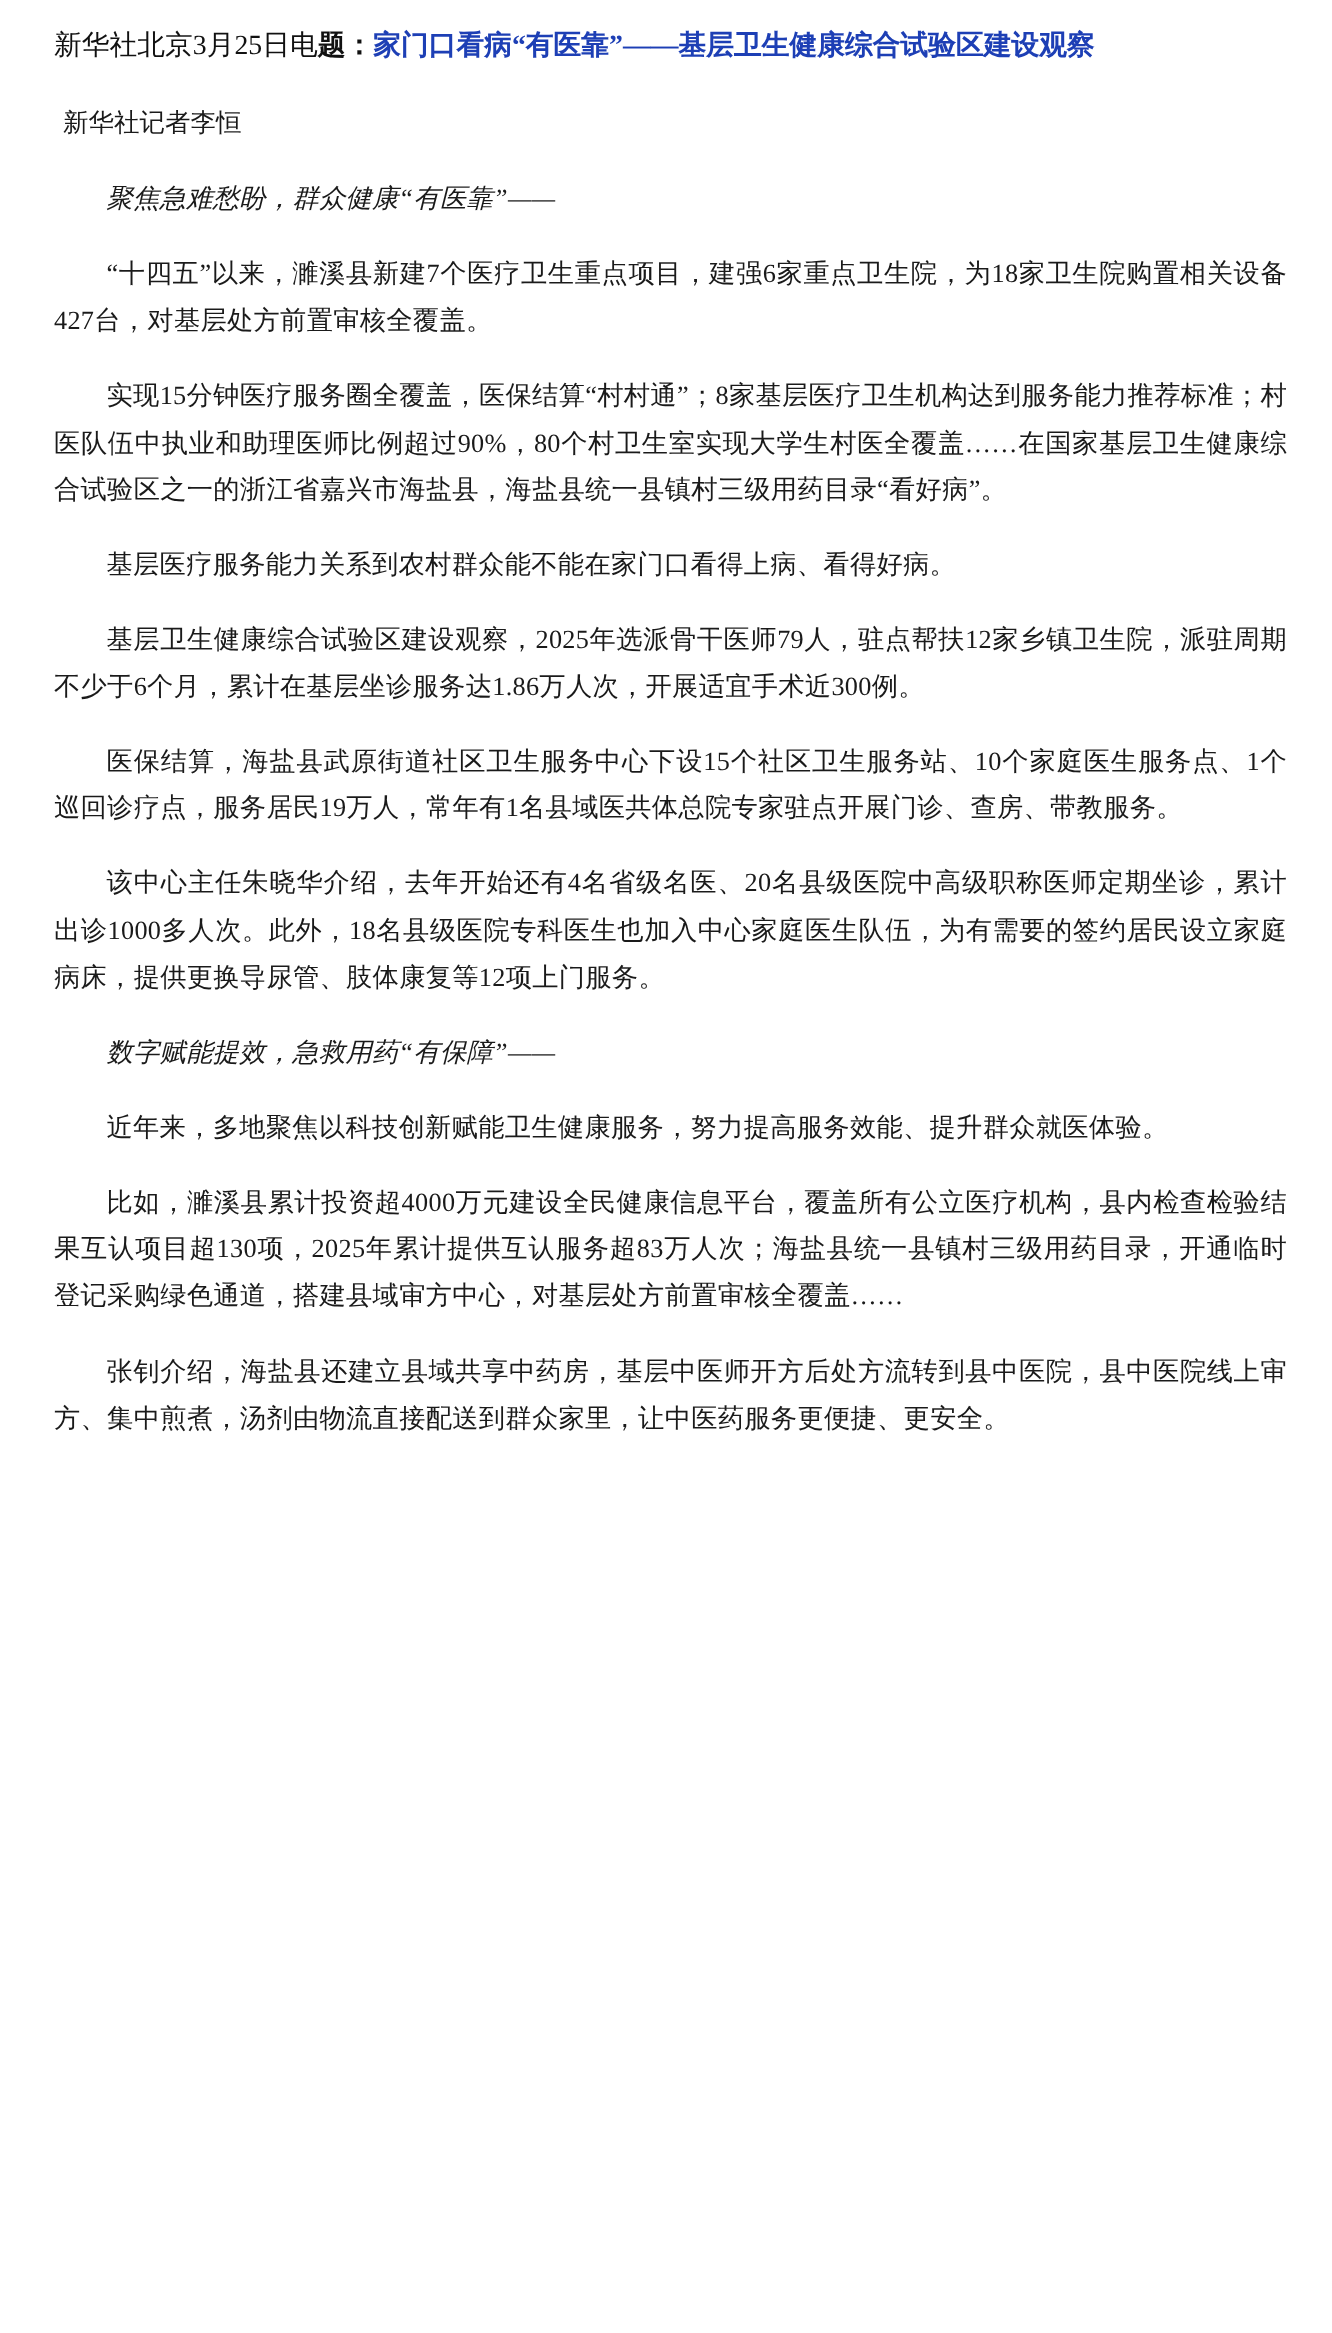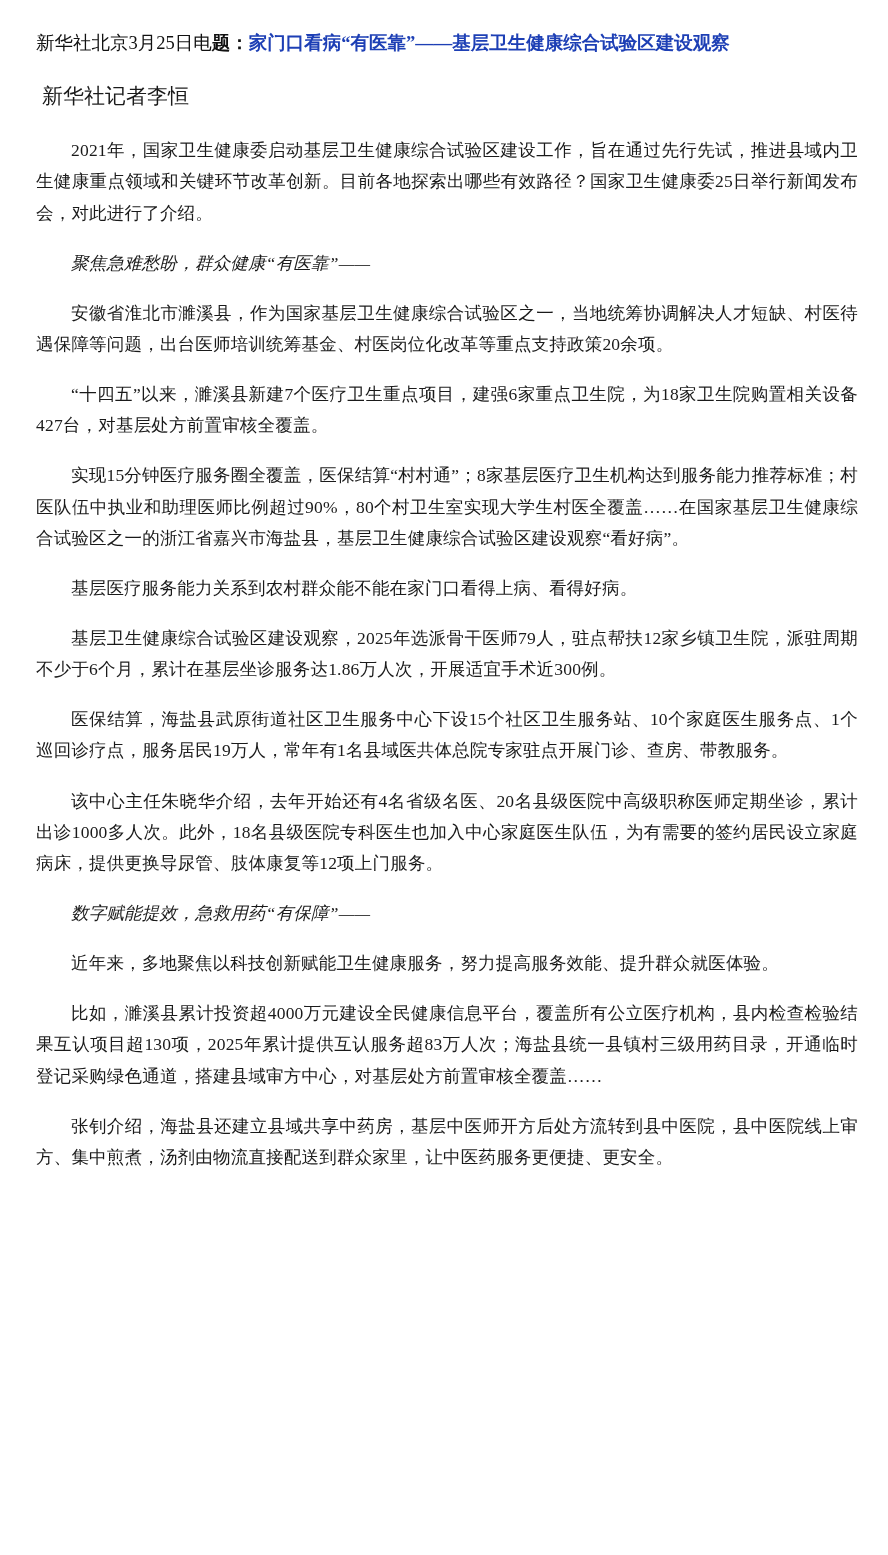--- a/index.html
+++ b/index.html
@@ -9,21 +9,21 @@
   }
   body {
     width: 888px;
     min-height: 1555px;
     font-family: "Liberation Serif", "DejaVu Serif", serif;
     color: #1a1a1a;
   }
   .page {
     width: 888px;
     box-sizing: border-box;
-    padding: 30px 30px 24px 36px;
+    padding: 18px 30px 24px 36px;
   }
   .headline {
     font-size: 18.5px;
     line-height: 1.5;
     margin: 0 0 22px 0;
     font-weight: 400;
     color: #111;
   }
   .headline .dateline {
     font-weight: 400;
@@ -31,21 +31,21 @@
   }
   .headline .title-label {
     font-weight: bold;
     color: #111;
   }
   .headline .title-text {
     font-weight: bold;
     color: #1d3fb5;
   }
   .byline {
-    font-size: 21px;
+    font-size: 17px;
     line-height: 1.6;
     margin: 0 0 22px 0;
     text-indent: 0;
     padding-left: 6px;
   }
   p.para {
     font-size: 17.5px;
     line-height: 1.78;
     margin: 0 0 19px 0;
     text-indent: 2em;
@@ -67,25 +67,23 @@
 
 <div class="page">
 
   <div class="headline">
     <span class="dateline">新华社北京3月25日电</span><span class="title-label">题：</span><span class="title-text">家门口看病“有医靠”——基层卫生健康综合试验区建设观察</span>
   </div>
 
   <div class="byline">新华社记者李恒</div>
 
   <div class="body">
-    <p class="para">2021年，国家卫生健康委启动基层卫生健康综合试验区建设工作，旨在通过先行先试，推进县域内卫生健康重点领域和关键环节改革创新。目前各地探索出哪些有效路径？国家卫生健康委25日举行新闻发布会，对此进行了介绍。</p>
     <p class="subhead">聚焦急难愁盼，群众健康“有医靠”——</p>
-    <p class="para">安徽省淮北市濉溪县，作为国家基层卫生健康综合试验区之一，当地统筹协调解决人才短缺、村医待遇保障等问题，出台医师培训统筹基金、村医岗位化改革等重点支持政策20余项。</p>
     <p class="para">“十四五”以来，濉溪县新建7个医疗卫生重点项目，建强6家重点卫生院，为18家卫生院购置相关设备427台，对基层处方前置审核全覆盖。</p>
-    <p class="para">实现15分钟医疗服务圈全覆盖，医保结算“村村通”；8家基层医疗卫生机构达到服务能力推荐标准；村医队伍中执业和助理医师比例超过90%，80个村卫生室实现大学生村医全覆盖……在国家基层卫生健康综合试验区之一的浙江省嘉兴市海盐县，基层卫生健康综合试验区建设观察“看好病”。</p>
+    <p class="para">实现15分钟医疗服务圈全覆盖，医保结算“村村通”；8家基层医疗卫生机构达到服务能力推荐标准；村医队伍中执业和助理医师比例超过90%，80个村卫生室实现大学生村医全覆盖……在国家基层卫生健康综合试验区之一的浙江省嘉兴市海盐县，海盐县统一县镇村三级用药目录“看好病”。</p>
     <p class="para">基层医疗服务能力关系到农村群众能不能在家门口看得上病、看得好病。</p>
     <p class="para">基层卫生健康综合试验区建设观察，2025年选派骨干医师79人，驻点帮扶12家乡镇卫生院，派驻周期不少于6个月，累计在基层坐诊服务达1.86万人次，开展适宜手术近300例。</p>
     <p class="para">医保结算，海盐县武原街道社区卫生服务中心下设15个社区卫生服务站、10个家庭医生服务点、1个巡回诊疗点，服务居民19万人，常年有1名县域医共体总院专家驻点开展门诊、查房、带教服务。</p>
     <p class="para">该中心主任朱晓华介绍，去年开始还有4名省级名医、20名县级医院中高级职称医师定期坐诊，累计出诊1000多人次。此外，18名县级医院专科医生也加入中心家庭医生队伍，为有需要的签约居民设立家庭病床，提供更换导尿管、肢体康复等12项上门服务。</p>
     <p class="subhead">数字赋能提效，急救用药“有保障”——</p>
     <p class="para">近年来，多地聚焦以科技创新赋能卫生健康服务，努力提高服务效能、提升群众就医体验。</p>
     <p class="para">比如，濉溪县累计投资超4000万元建设全民健康信息平台，覆盖所有公立医疗机构，县内检查检验结果互认项目超130项，2025年累计提供互认服务超83万人次；海盐县统一县镇村三级用药目录，开通临时登记采购绿色通道，搭建县域审方中心，对基层处方前置审核全覆盖……</p>
     <p class="para">张钊介绍，海盐县还建立县域共享中药房，基层中医师开方后处方流转到县中医院，县中医院线上审方、集中煎煮，汤剂由物流直接配送到群众家里，让中医药服务更便捷、更安全。</p>
   </div>
 

